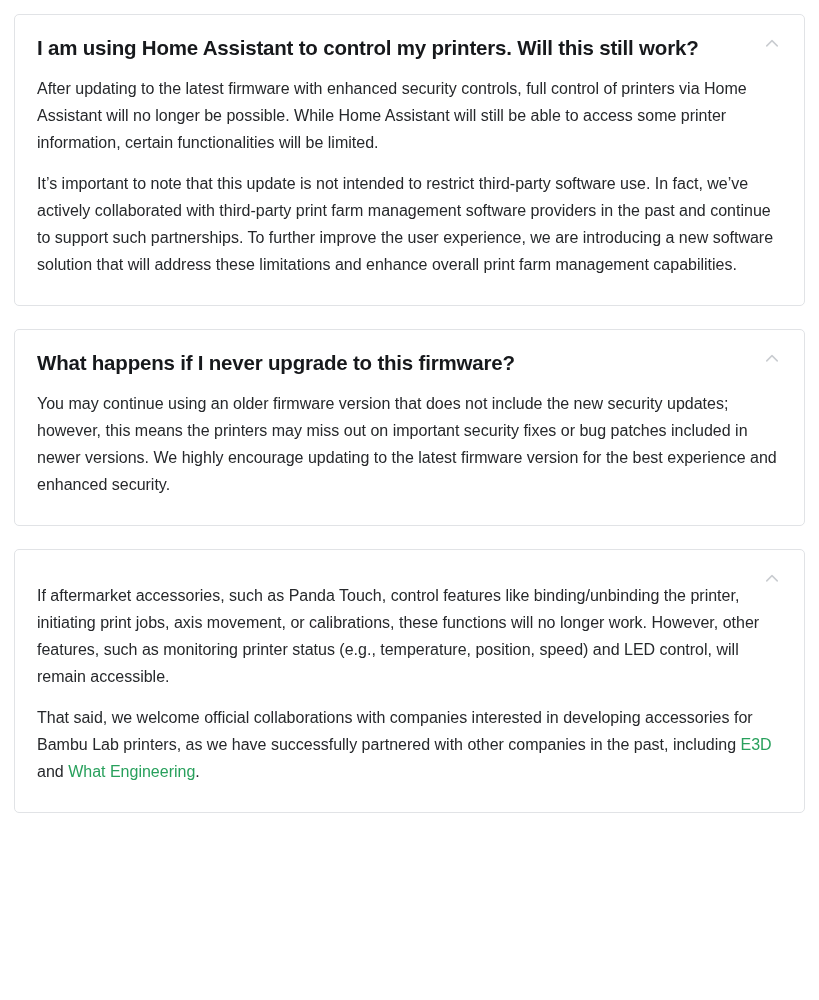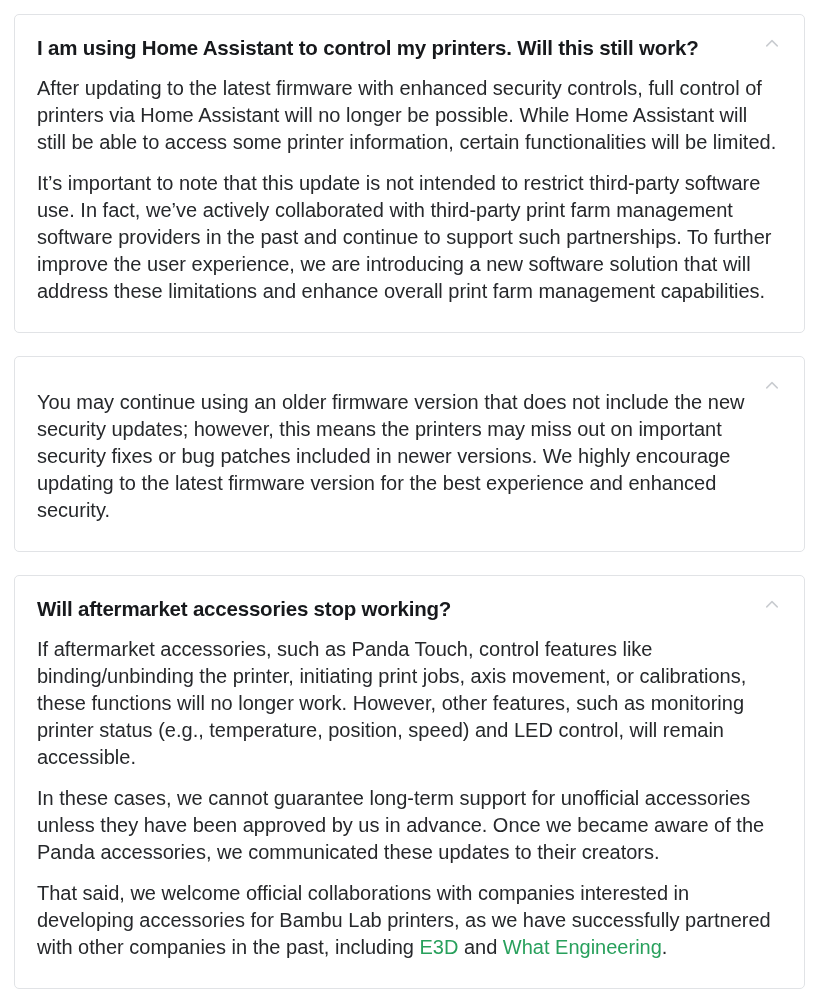--- a/index.html
+++ b/index.html
@@ -50,21 +50,21 @@
     display: flex;
     align-items: center;
     justify-content: center;
     background: transparent;
     border: none;
     padding: 0;
     cursor: pointer;
   }
   .answer p {
     margin: 14px 0 0 0;
-    font-size: 20px;
+    font-size: 16px;
     line-height: 27px;
     color: #26282b;
   }
   .answer p:first-child { margin-top: 13px; }
   a.green-link {
     color: #28a05c;
     text-underline-offset: 2px;
     cursor: pointer;
   }
 </style>
@@ -84,43 +84,42 @@
           </svg>
       </span>
     </button>
     <div class="answer">
       <p>After updating to the latest firmware with enhanced security controls, full control of printers via Home Assistant will no longer be possible. While Home Assistant will still be able to access some printer information, certain functionalities will be limited.</p>
       <p>It’s important to note that this update is not intended to restrict third-party software use. In fact, we’ve actively collaborated with third-party print farm management software providers in the past and continue to support such partnerships. To further improve the user experience, we are introducing a new software solution that will address these limitations and enhance overall print farm management capabilities.</p>
     </div>
   </section>
 
   <section class="faq-card">
+    <div class="question-row">
+      <h2 class="question">What happens if I never upgrade to this firmware?</h2>
+    </div>
     <button class="chevron-btn">
       <span>
         <svg width="18" height="18" viewBox="0 0 24 24" fill="none" stroke="#c9ccd0" stroke-width="2" stroke-linecap="round" stroke-linejoin="round">
             <polyline points="5 14.5 12 7.5 19 14.5"></polyline>
           </svg>
       </span>
     </button>
     <div class="answer">
       <p>You may continue using an older firmware version that does not include the new security updates; however, this means the printers may miss out on important security fixes or bug patches included in newer versions. We highly encourage updating to the latest firmware version for the best experience and enhanced security.</p>
     </div>
   </section>
 
   <section class="faq-card">
-    <div class="question-row">
-      <h2 class="question">Will aftermarket accessories stop working?</h2>
-    </div>
     <button class="chevron-btn">
       <span>
         <svg width="18" height="18" viewBox="0 0 24 24" fill="none" stroke="#c9ccd0" stroke-width="2" stroke-linecap="round" stroke-linejoin="round">
             <polyline points="5 14.5 12 7.5 19 14.5"></polyline>
           </svg>
       </span>
     </button>
     <div class="answer">
       <p>If aftermarket accessories, such as Panda Touch, control features like binding/unbinding the printer, initiating print jobs, axis movement, or calibrations, these functions will no longer work. However, other features, such as monitoring printer status (e.g., temperature, position, speed) and LED control, will remain accessible.</p>
-      <p>In these cases, we cannot guarantee long-term support for unofficial accessories unless they have been approved by us in advance. Once we became aware of the Panda accessories, we communicated these updates to their creators.</p>
       <p><span>That said, we welcome official collaborations with companies interested in developing accessories for Bambu Lab printers, as we have successfully partnered with other companies in the past, including </span><a class="green-link">E3D</a><span> and </span><a class="green-link">What Engineering</a><span>.</span></p>
     </div>
   </section>
 
 </div>
 
 </body></html>

